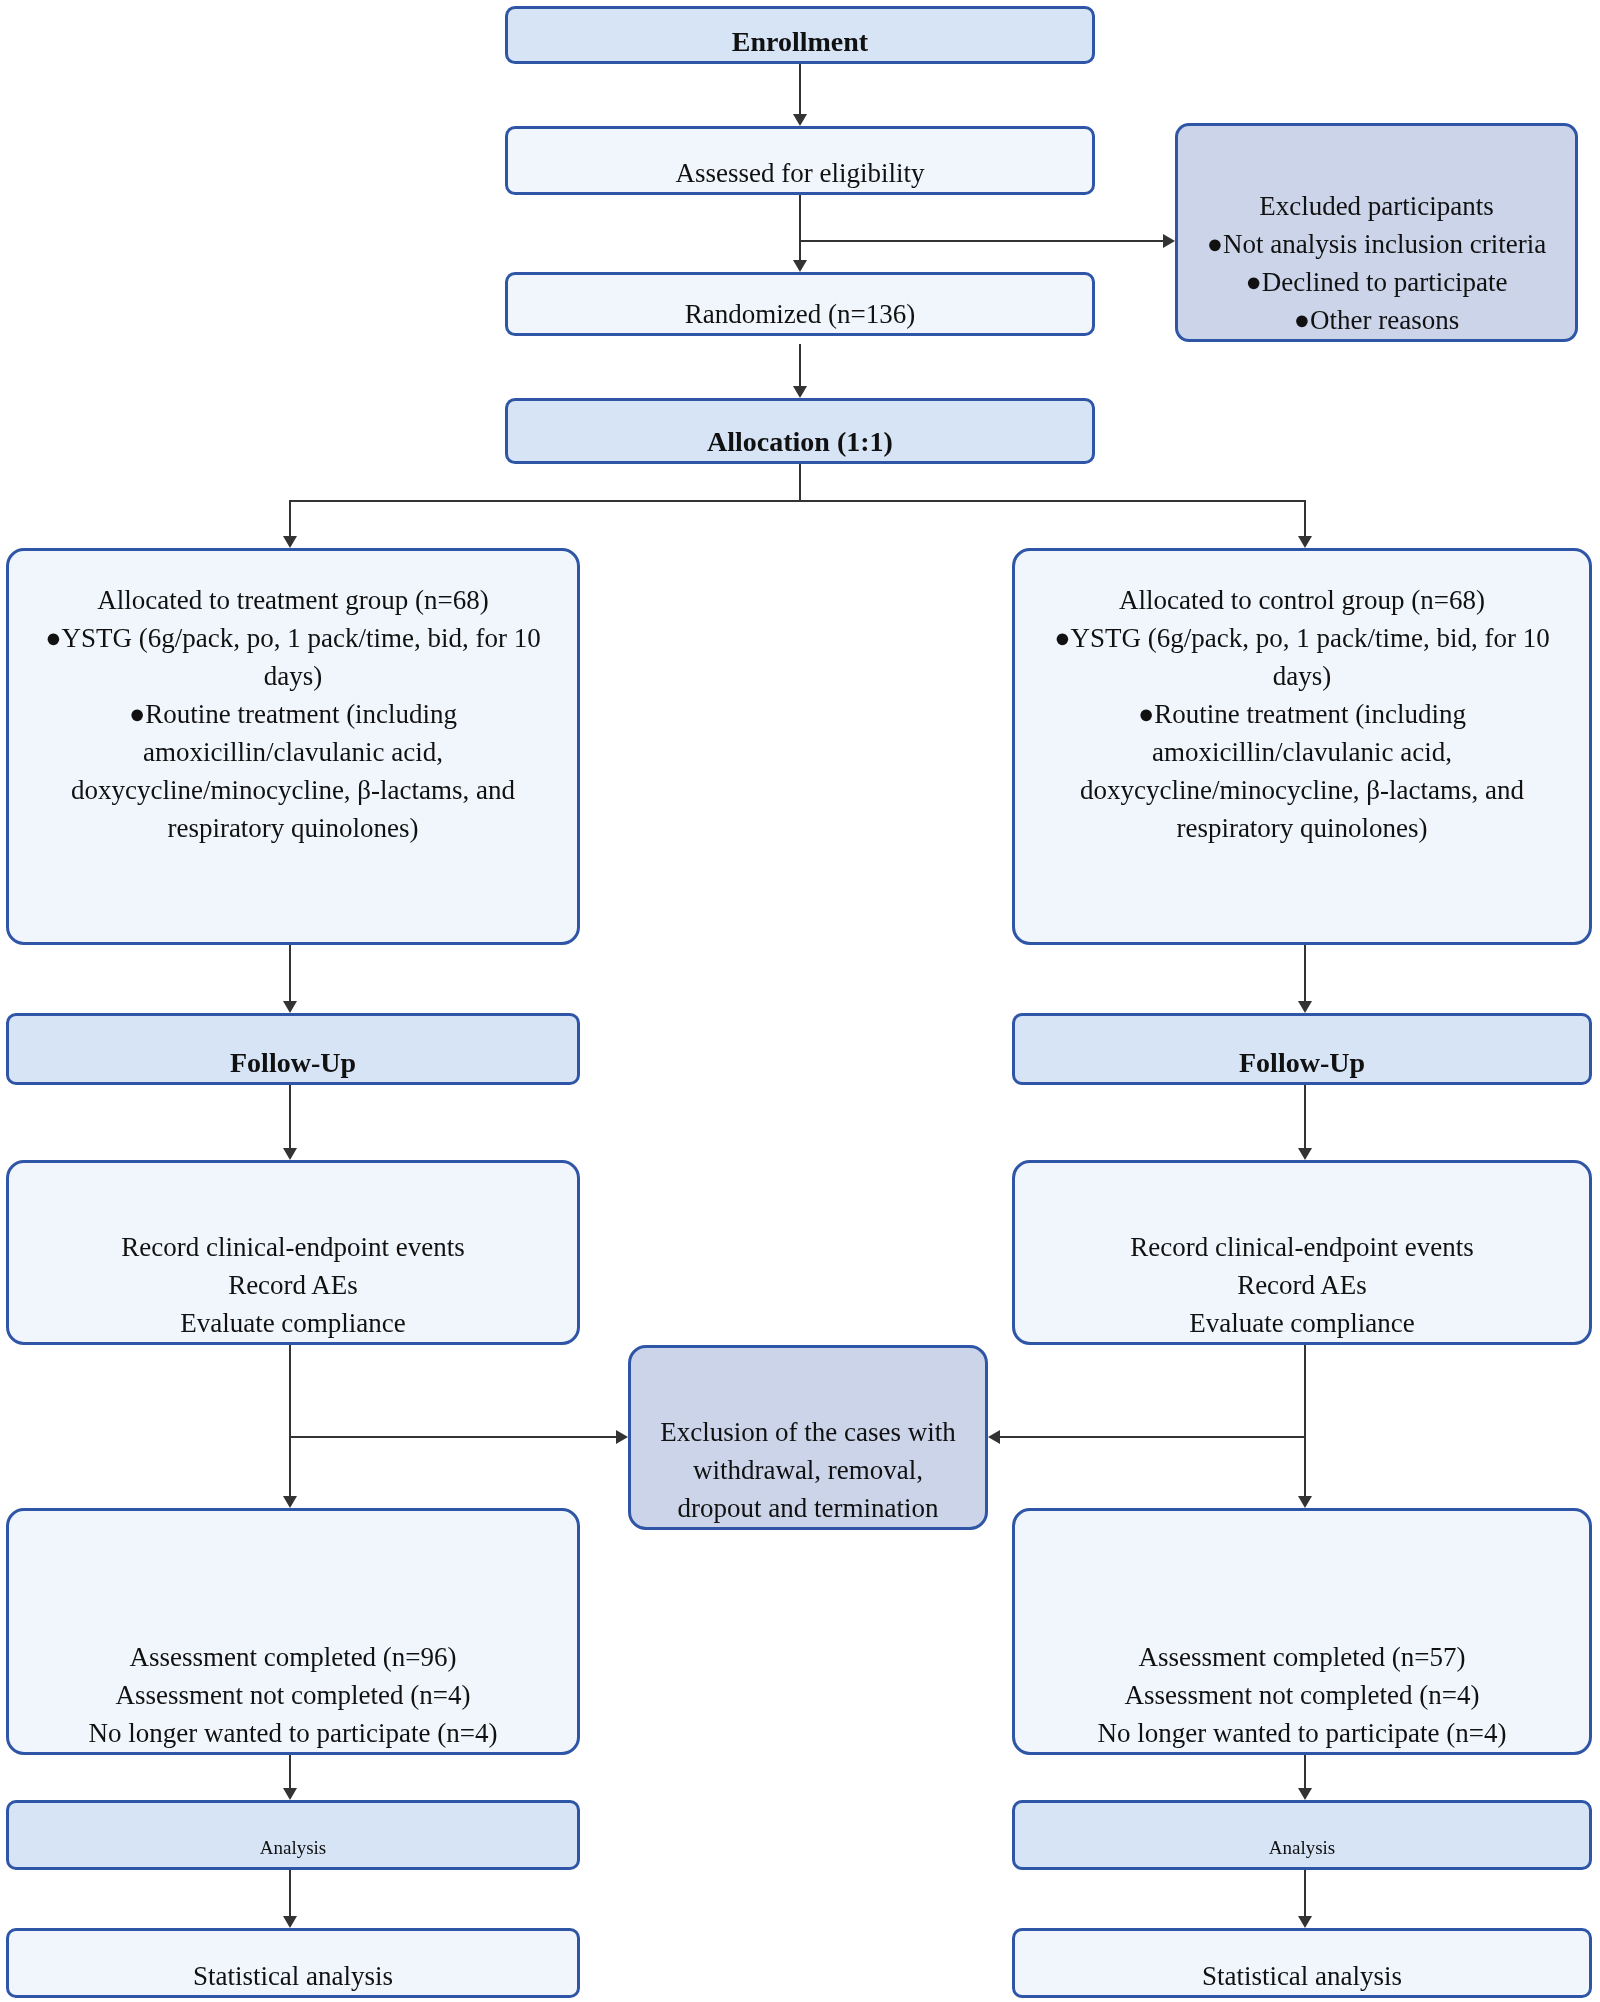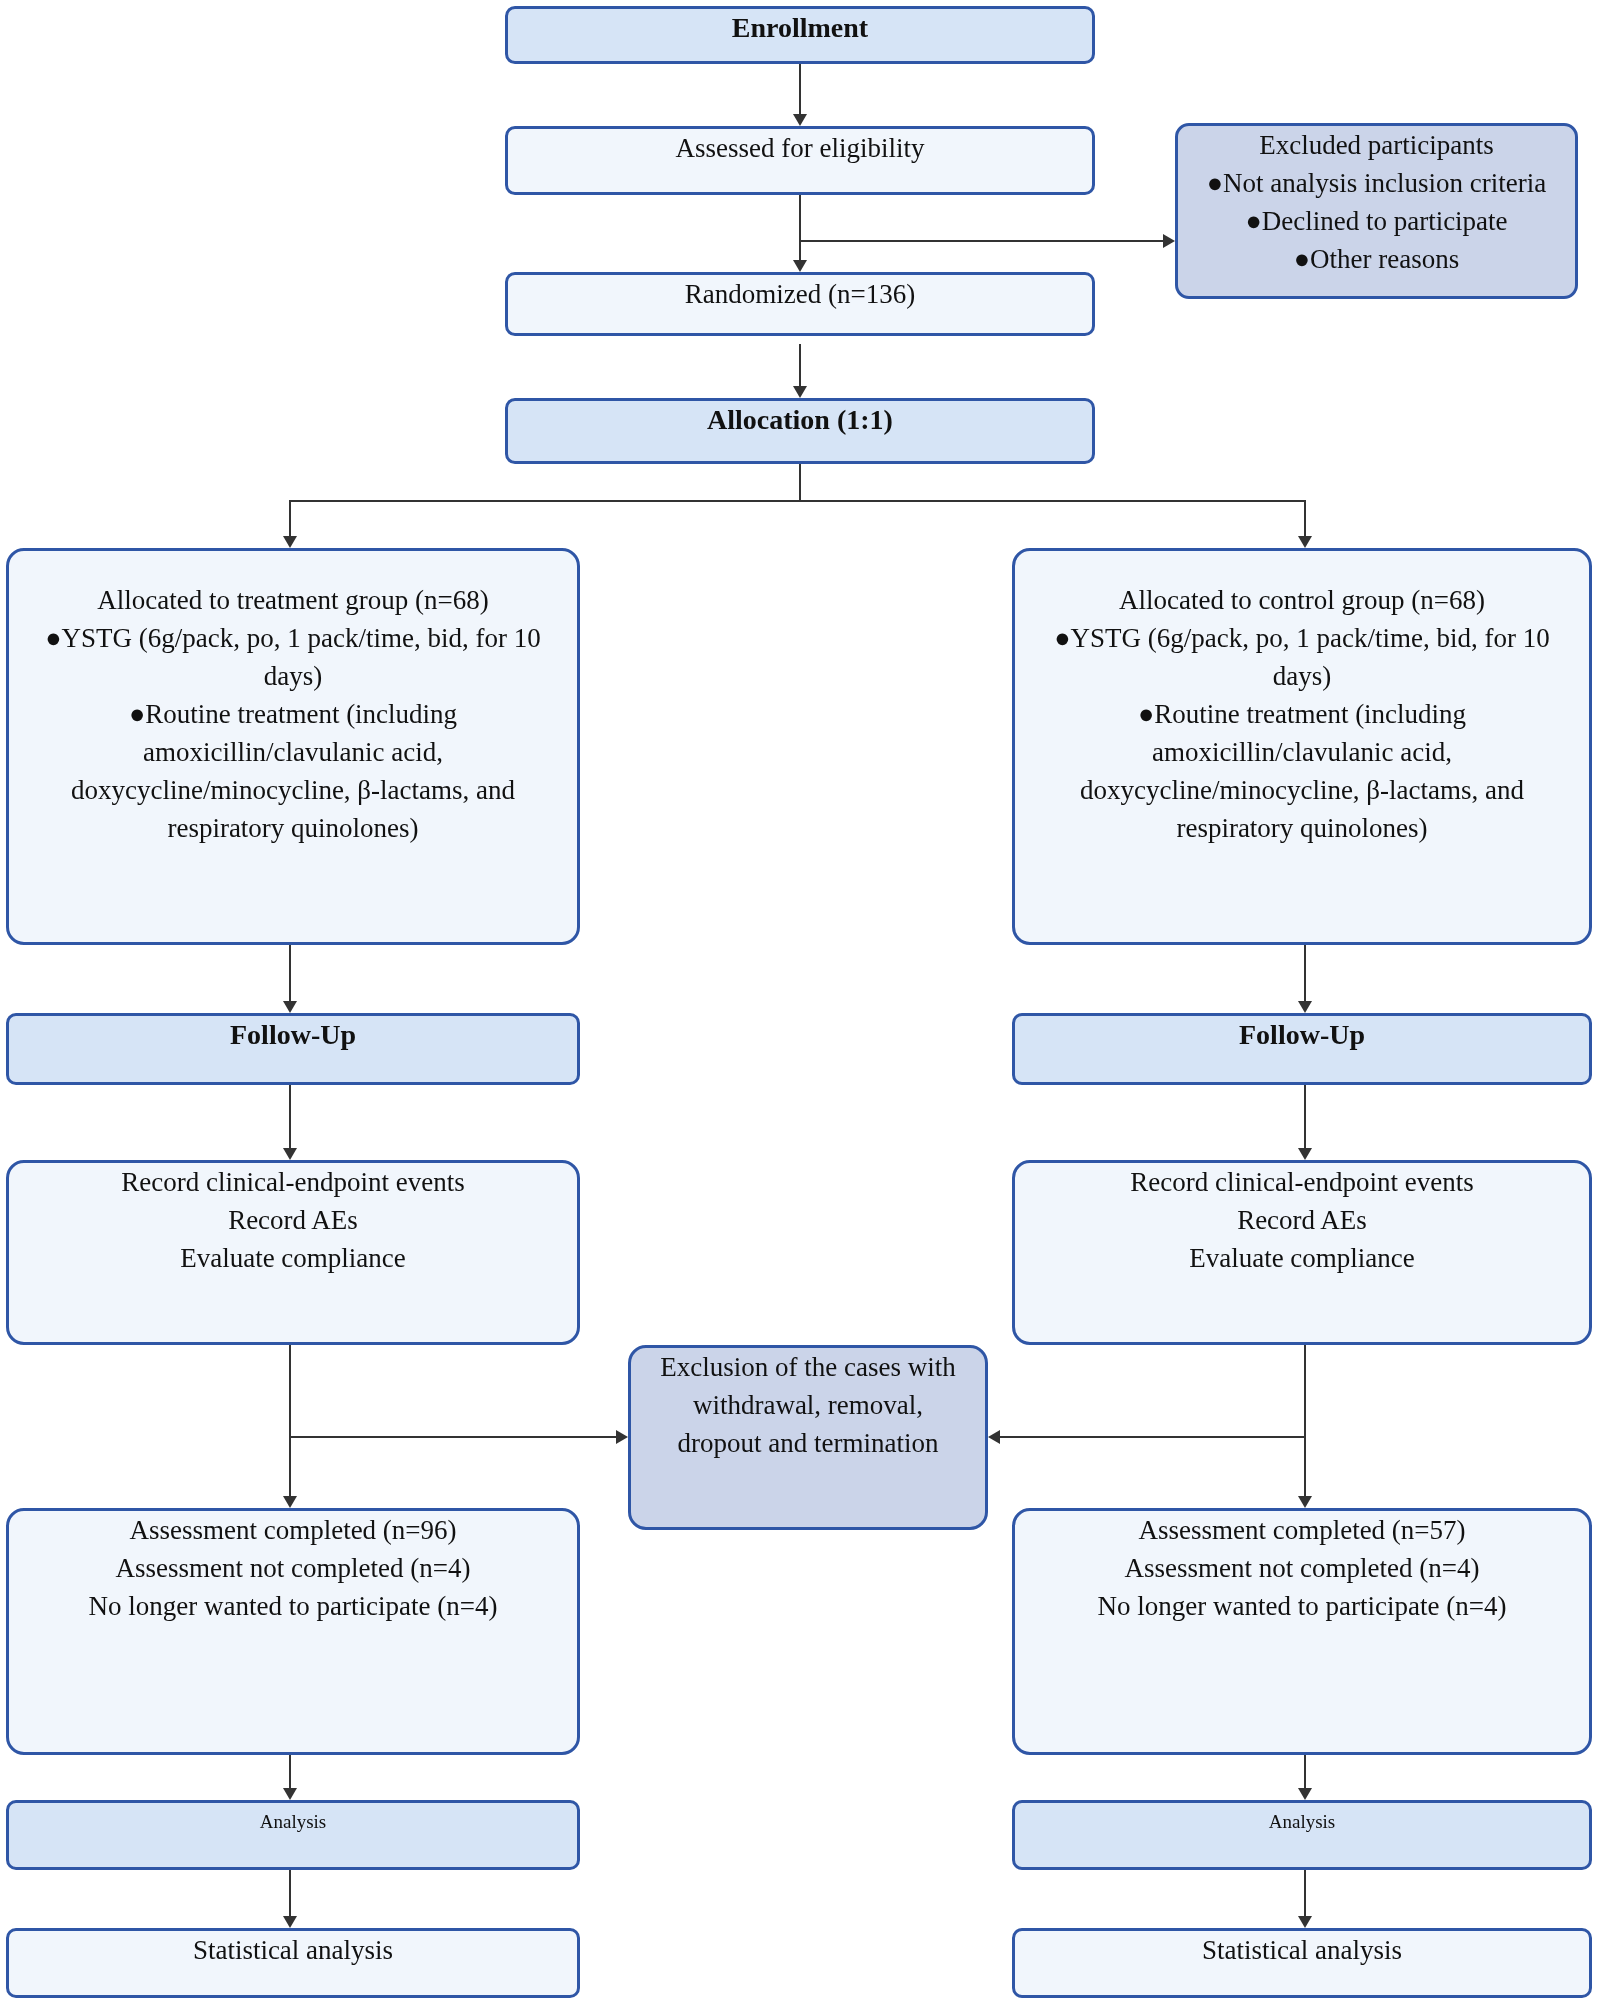--- a/index.html
+++ b/index.html
@@ -6,21 +6,21 @@
   body{
     width:1600px;height:2002px;background:#ffffff;position:relative;
     font-family:"Liberation Serif","DejaVu Serif",serif;
     color:var(--text,#111111);
   }
   .canvas{position:absolute;left:0;top:0;width:1600px;height:2002px;}
   .box{
     position:absolute;box-sizing:border-box;
     border:3px solid var(--border,#2f56a6);
     background:var(--content-fill,#f1f6fc);
-    display:flex;flex-direction:column;align-items:center;justify-content:flex-start;
+    display:flex;flex-direction:column;align-items:center;justify-content:flex-end;
     text-align:center;font-size:27px;line-height:38px;
   }
   .rounded-sm{border-radius:10px;}
   .rounded-md{border-radius:14px;}
   .rounded-lg{border-radius:18px;}
   .band{background:var(--band-fill,#d6e4f6);font-weight:bold;font-size:28px;}
   .band.normal{font-weight:normal;font-size:19px;}
   .accent{background:var(--accent-fill,#cbd4e9);}
   .bigbox{justify-content:flex-start;padding:30px 6px 0 6px;}
   .grp-title{width:100%;}
@@ -38,21 +38,21 @@
 <div class="canvas">
 
   <div class="box band rounded-sm" style="left:505px;top:6px;width:590px;height:58px">
     <span>Enrollment</span>
   </div>
 
   <div class="box rounded-sm" style="left:505px;top:126px;width:590px;height:69px">
     <span>Assessed for eligibility</span>
   </div>
 
-  <div class="box accent rounded-md" style="left:1175px;top:123px;width:403px;height:176px">
+  <div class="box accent rounded-md" style="left:1175px;top:123px;width:403px;height:219px">
     <div>Excluded participants</div>
     <div>●Not analysis inclusion criteria</div>
     <div>●Declined to participate</div>
     <div>●Other reasons</div>
   </div>
 
   <div class="box rounded-sm" style="left:505px;top:272px;width:590px;height:64px">
     <span>Randomized (n=136)</span>
   </div>
 

